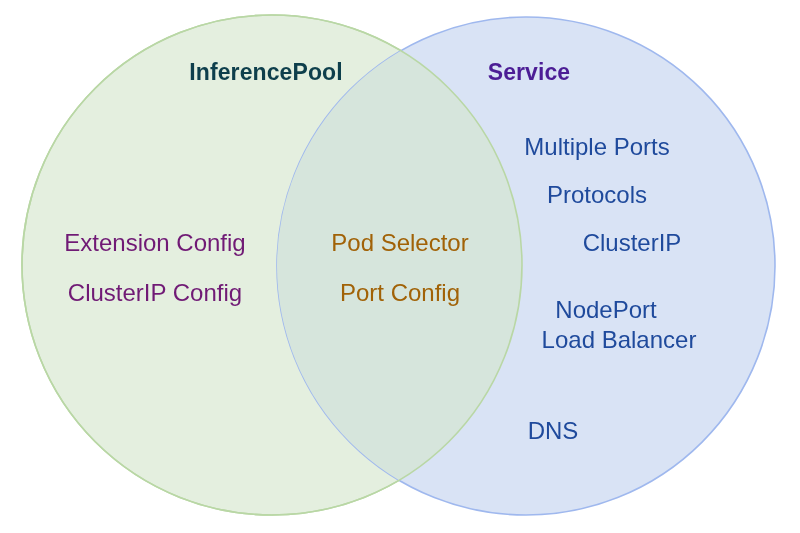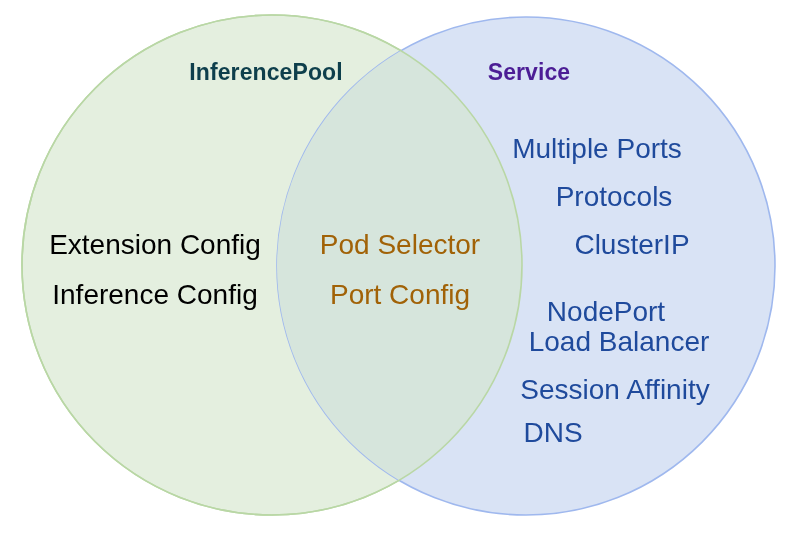--- a/index.html
+++ b/index.html
@@ -51,26 +51,26 @@
     color: #0e3f4c;
   }
   #title-right {
     left: 529px;
     top: 59px;
     color: #17347e;
   }
 
   .item {
     position: absolute;
-    font-size: 28px;
+    font-size: 24px;
     white-space: nowrap;
     transform: translateX(-50%);
     line-height: 1;
   }
-  .item-left  { color: #000000; }
+  .item-left  { color: #701a75; }
   .item-mid   { color: #a16207; }
   .item-right { color: #1f4a9c; }
 </style>
 </head>
 <body>
 
 <div id="venn-stage">
 
   <svg id="venn-svg" viewBox="0 0 800 533" xmlns="http://www.w3.org/2000/svg">
     <defs>
@@ -88,27 +88,26 @@
     <circle id="shape-left-outline" cx="272" cy="265" r="250" fill="none" stroke="#b9d7a5" stroke-width="1.6"></circle>
   </svg>
 
   <div class="layer">
 
     <div class="circle-title" id="title-left" style="color: rgb(14, 63, 76);">InferencePool</div>
 
     <div class="circle-title" id="title-right" style="color: #4c1d95;">Service</div>
 
     <div class="item item-left" id="left-item-0" style="left: 155px; top: 231px;">Extension Config</div>
-    <div class="item item-left" id="left-item-1" style="left: 155px; top: 281px;">Inference Config</div>
+    <div class="item item-left" id="left-item-1" style="left: 155px; top: 281px;">ClusterIP Config</div>
 
     <div class="item item-mid" id="mid-item-0" style="left: 400px; top: 231px;">Pod Selector</div>
     <div class="item item-mid" id="mid-item-1" style="left: 400px; top: 281px;">Port Config</div>
 
     <div class="item item-right" id="right-item-0" style="left: 597px; top: 135px;">Multiple Ports</div>
-    <div class="item item-right" id="right-item-1" style="left: 597px; top: 183px; margin-left: 17px;">Protocols</div>
+    <div class="item item-right" id="right-item-1" style="left: 597px; top: 183px;">Protocols</div>
     <div class="item item-right" id="right-item-2" style="left: 632px; top: 231px;">ClusterIP</div>
     <div class="item item-right" id="right-item-3" style="left: 606px; top: 280px; margin-top: 18px;">NodePort</div>
     <div class="item item-right" id="right-item-4" style="left: 619px; top: 328px;">Load Balancer</div>
-    <div class="item item-right" id="right-item-5" style="left: 615px; top: 376px;">Session Affinity</div>
     <div class="item item-right" id="right-item-6" style="left: 553px; top: 419px;">DNS</div>
 
   </div>
 </div>
 
 </body></html>

